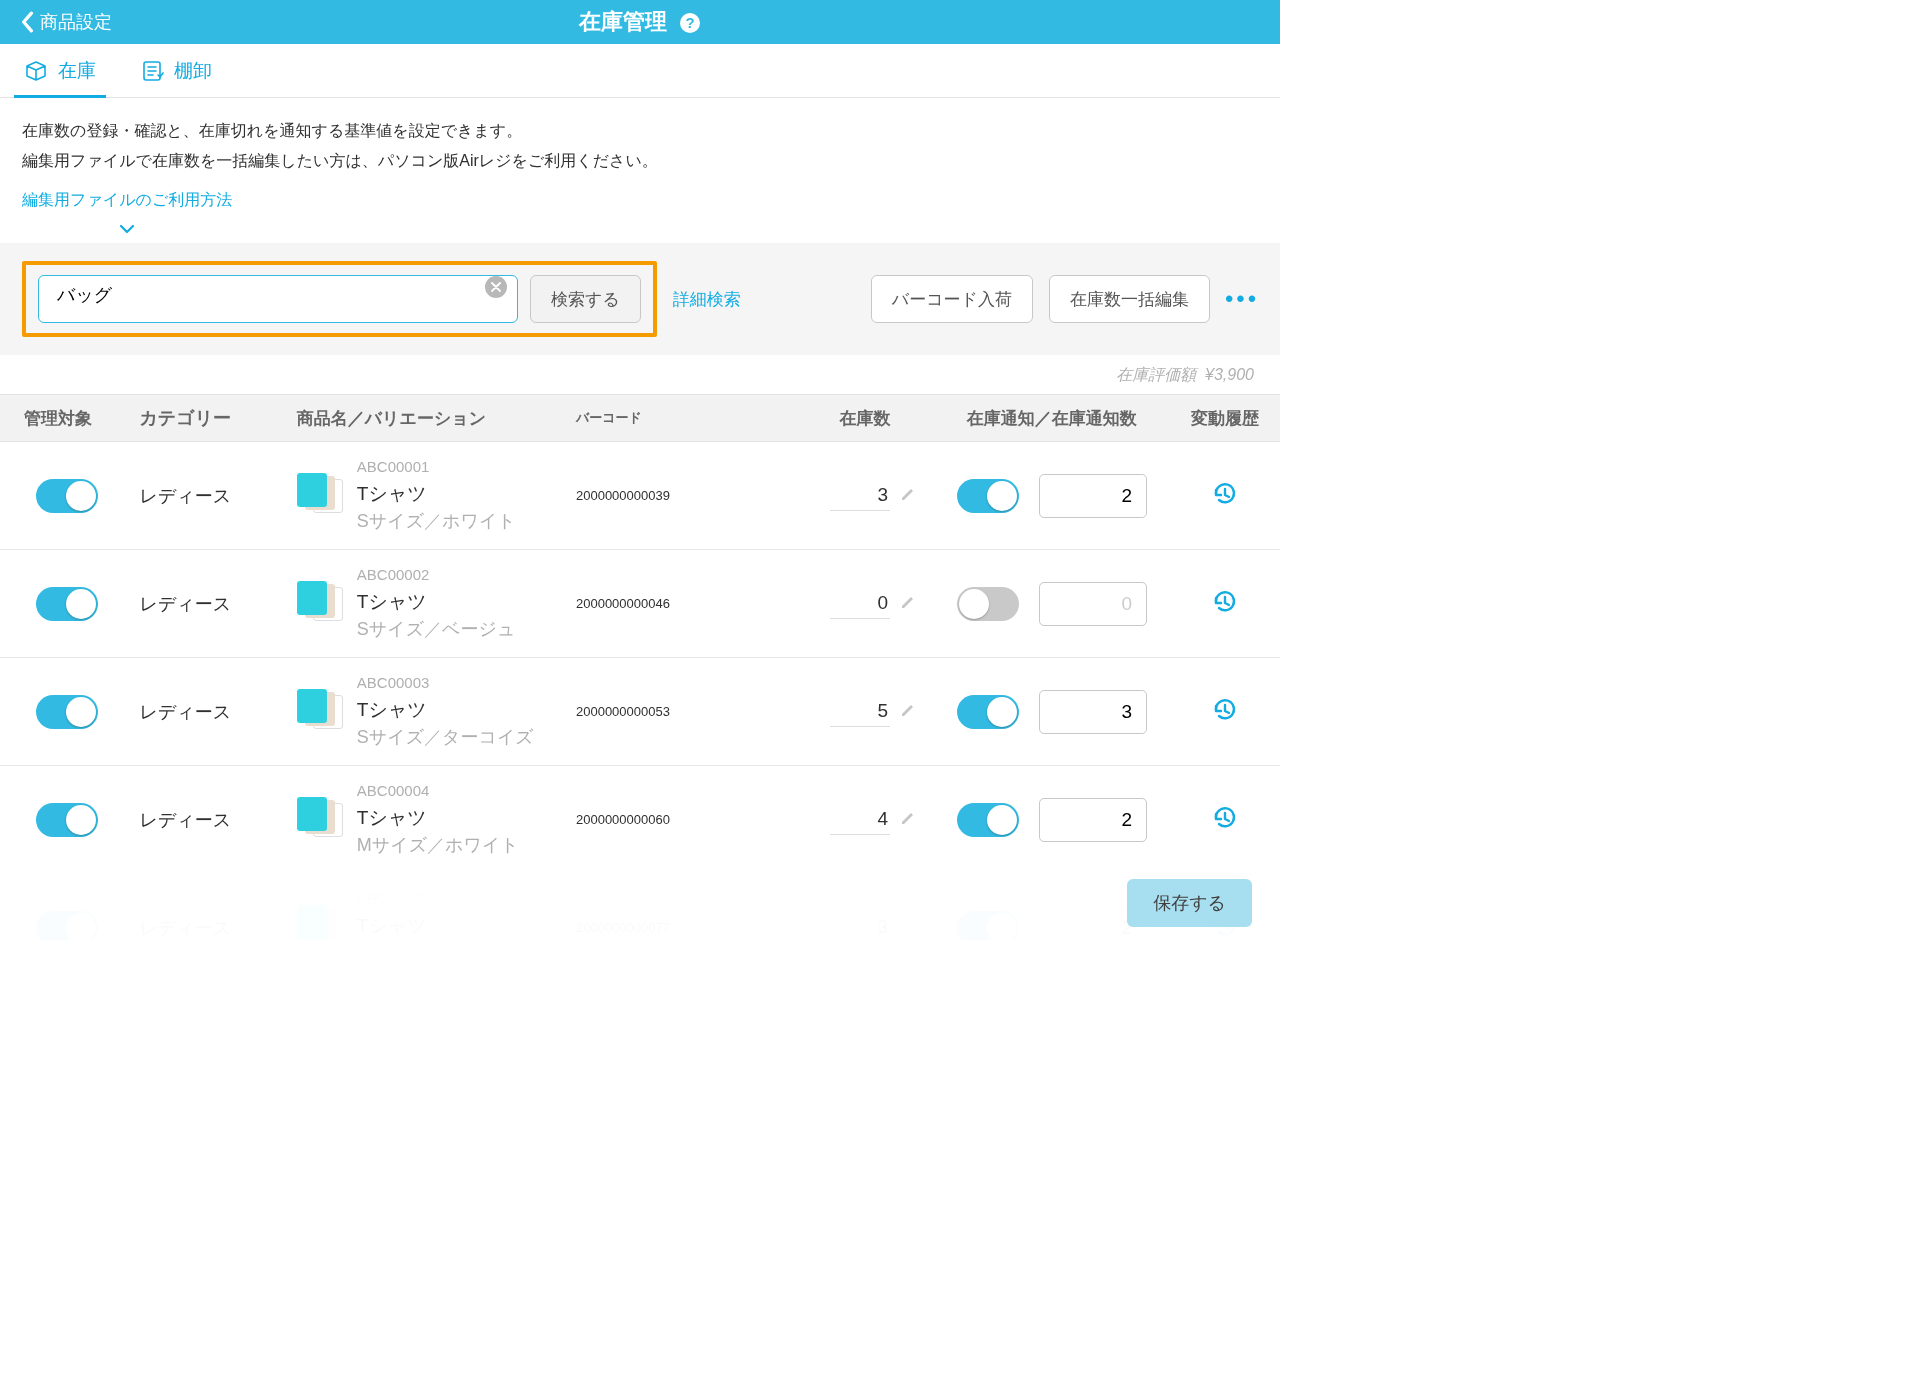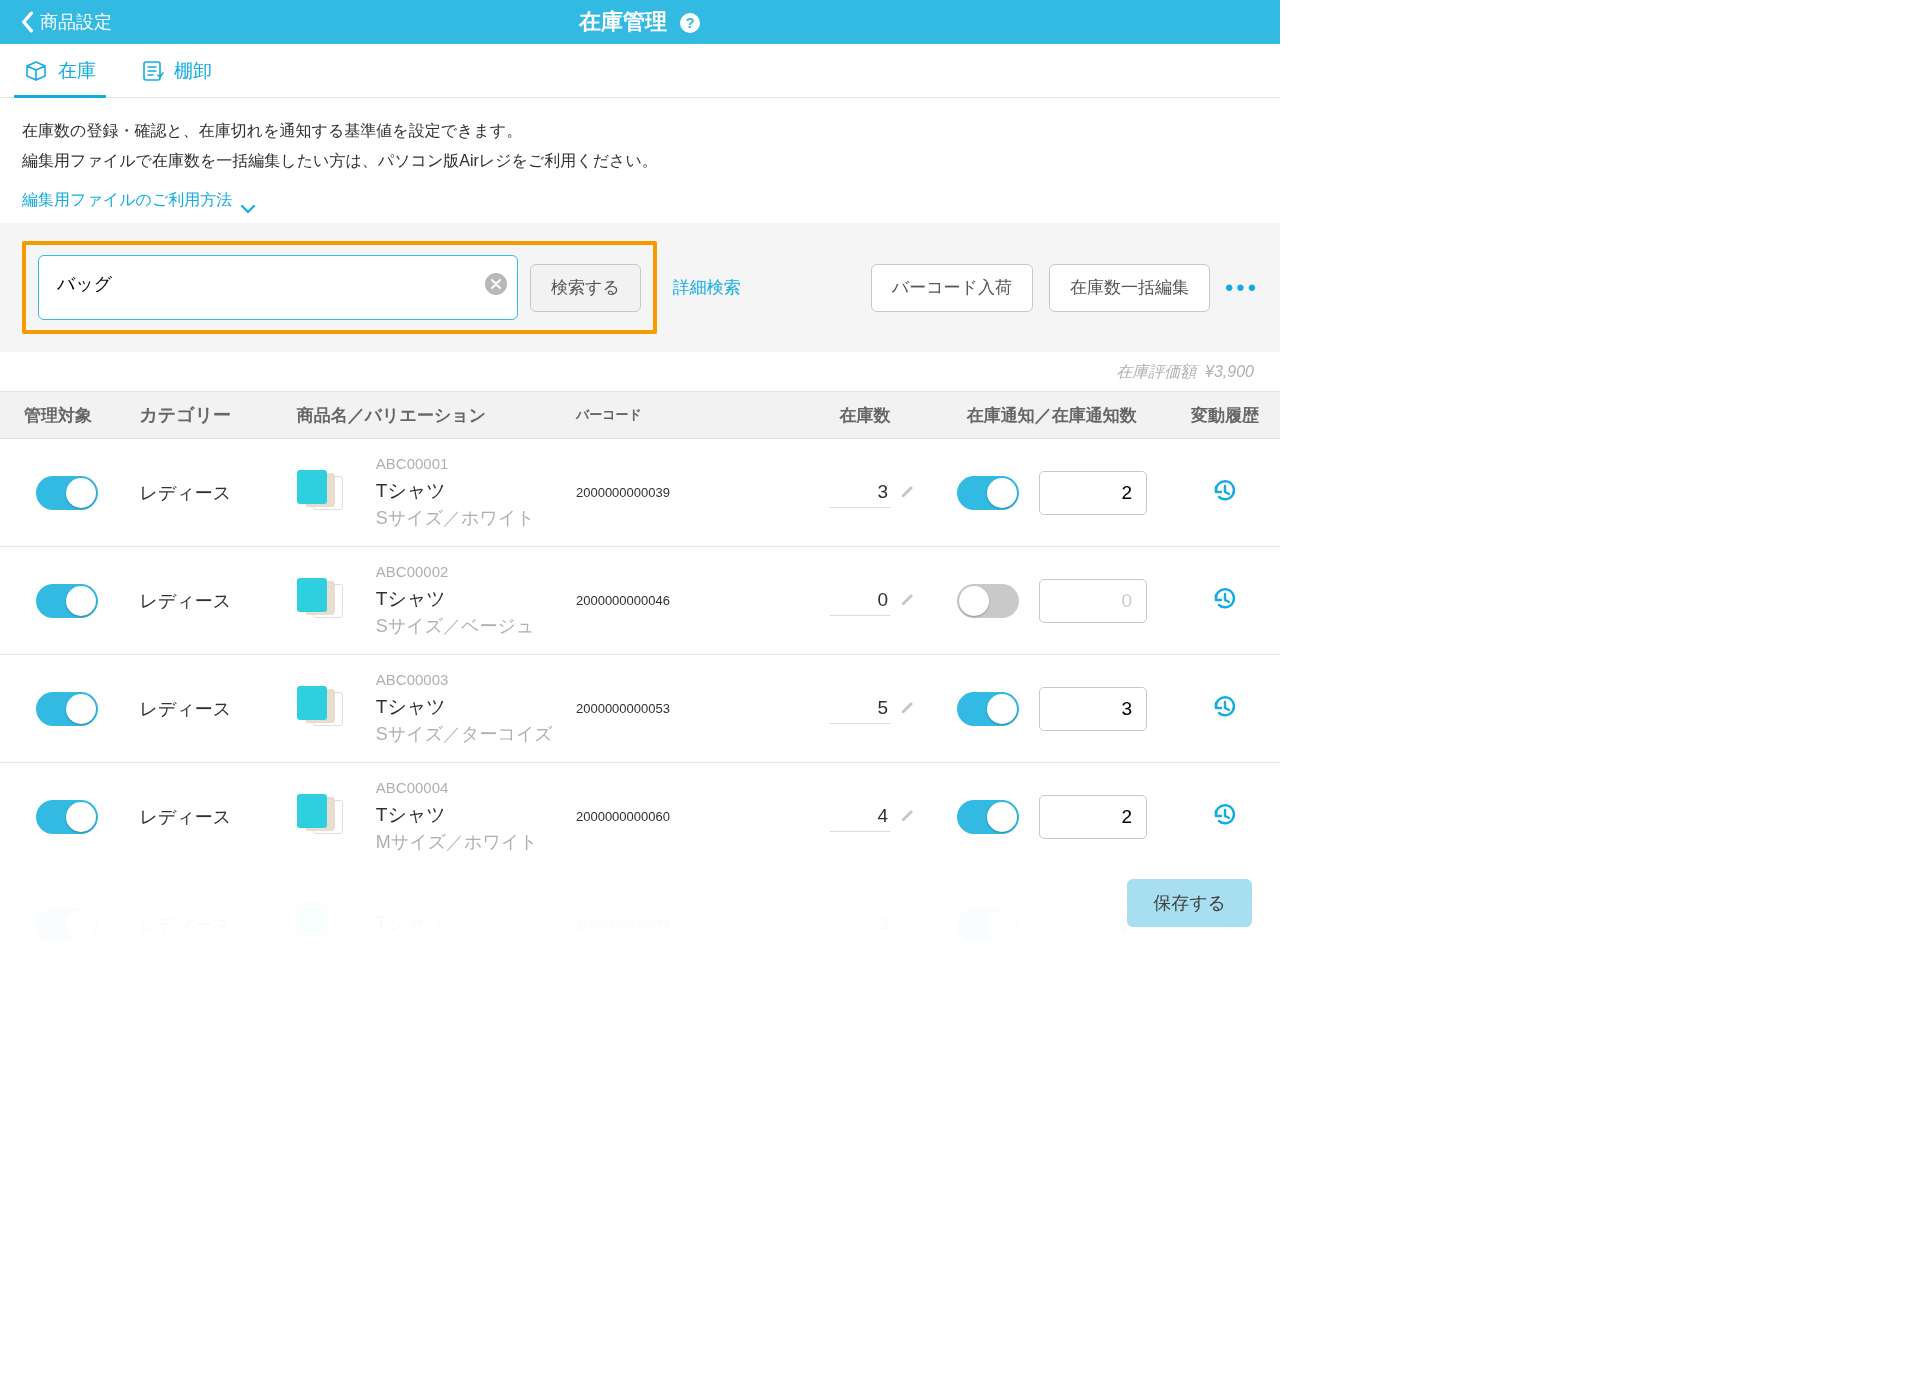--- a/index.html
+++ b/index.html
@@ -26,27 +26,27 @@
   .title-wrap .help { display:inline-flex; vertical-align:middle; margin-left:6px; pointer-events:auto; cursor:pointer; }
 
   
   .tabs { display:flex; align-items:center; height:54px; border-bottom:1px solid var(--border); padding:0 20px; gap:36px; }
   .tab { display:flex; align-items:center; gap:10px; font-size:19px; color:var(--brand-dark); cursor:pointer; height:100%; position:relative; padding:12px 4px; }
   .tab.active::after { content:""; position:absolute; left:-6px; right:-6px; bottom:-1px; height:3px; background:var(--brand-dark); }
   .tab svg { width:24px; height:24px; }
 
   
   .info { padding:18px 22px 8px; color:var(--text-dark); font-size:16px; line-height:1.9; }
-  .file-link { display:inline-flex; align-items:flex-end; gap:8px; color:var(--brand-dark); margin-top:8px; cursor:pointer; font-size:16px; }
+  .file-link { display:inline-flex; align-items:center; gap:8px; color:var(--brand-dark); margin-top:8px; cursor:pointer; font-size:16px;flex-direction:column; }
   .file-link svg { width:16px; height:12px; }
 
   
   .searchbar { background:var(--bg-grey); padding:18px 22px; display:flex; align-items:center; gap:16px; }
   .highlight-box { display:flex; align-items:center; gap:12px; border:4px solid var(--highlight); padding:10px 12px; border-radius:2px; }
-  .search-input-wrap { width:480px; height:65px; border:1px solid var(--brand); border-radius:6px; background:#fff; display:flex; align-items:center; padding:0 10px 8px 16px; font-size:18px; color:#555; }
+  .search-input-wrap { width:480px; height:48px; border:1px solid var(--brand); border-radius:6px; background:#fff; display:flex; padding:0 10px 8px 16px; font-size:18px; color:#555; }
   .search-input-wrap input { flex:1; border:0; outline:0; font-size:18px; background:transparent; }
   .clear-btn { width:22px; height:22px; border-radius:50%; background:#b8b8b8; display:flex; align-items:center; justify-content:center; cursor:pointer; }
   .clear-btn svg { width:10px; height:10px; }
   .btn { height:48px; padding:0 20px; border:1px solid #c8c8c8; background:#fff; border-radius:6px; font-size:17px; color:#555; cursor:pointer; display:flex; align-items:center; }
   .btn.grey { background:#f2f2f2; }
   .adv-search { color:var(--brand-dark); font-size:17px; cursor:pointer; }
   .spacer { flex:1; }
   .more { width:32px; display:flex; justify-content:center; align-items:center; color:var(--brand-dark); cursor:pointer; font-size:24px; letter-spacing:3px; }
 
   
@@ -65,21 +65,21 @@
   .c-hist { width:112px; text-align:center; }
 
   .thead .c-manage{padding-left:24px;} .thead .c-stock{justify-content:center;padding-right:0;} .thead .c-prod{display:block;}
 
   .thumb { width:46px; height:46px; position:relative; }
   .shirt { position:absolute; width:30px; height:34px; border-radius:3px; }
   .shirt.s3 { background:#fff; border:1px solid #ddd; right:0; top:6px; }
   .shirt.s2 { background:#e9ddd0; right:8px; top:3px; }
   .shirt.s1 { background:#2ed0e0; right:16px; top:0; }
 
-  .prod-text { display:flex; flex-direction:column; line-height:1.55;margin-left:19px; }
+  .prod-text { display:flex; flex-direction:column; line-height:1.55; }
   .sku { font-size:15px; color:var(--text-light); }
   .pname { font-size:19px; color:var(--text-dark); }
   .variant { font-size:18px; color:var(--text-light); }
 
   .stock-val { font-size:19px; color:var(--text-dark); border-bottom:1px solid #ddd; min-width:60px; text-align:right; padding:4px 2px; }
   .pencil { color:#c6c6c6; }
 
   .toggle { width:62px; height:34px; border-radius:17px; background:#c9c9c9; position:relative; cursor:pointer; }
   .toggle .knob { position:absolute; width:30px; height:30px; border-radius:50%; background:#fff; top:2px; left:2px; box-shadow:0 1px 2px rgba(0,0,0,0.25); transition:none; }
   .toggle.on { background:var(--brand); }

